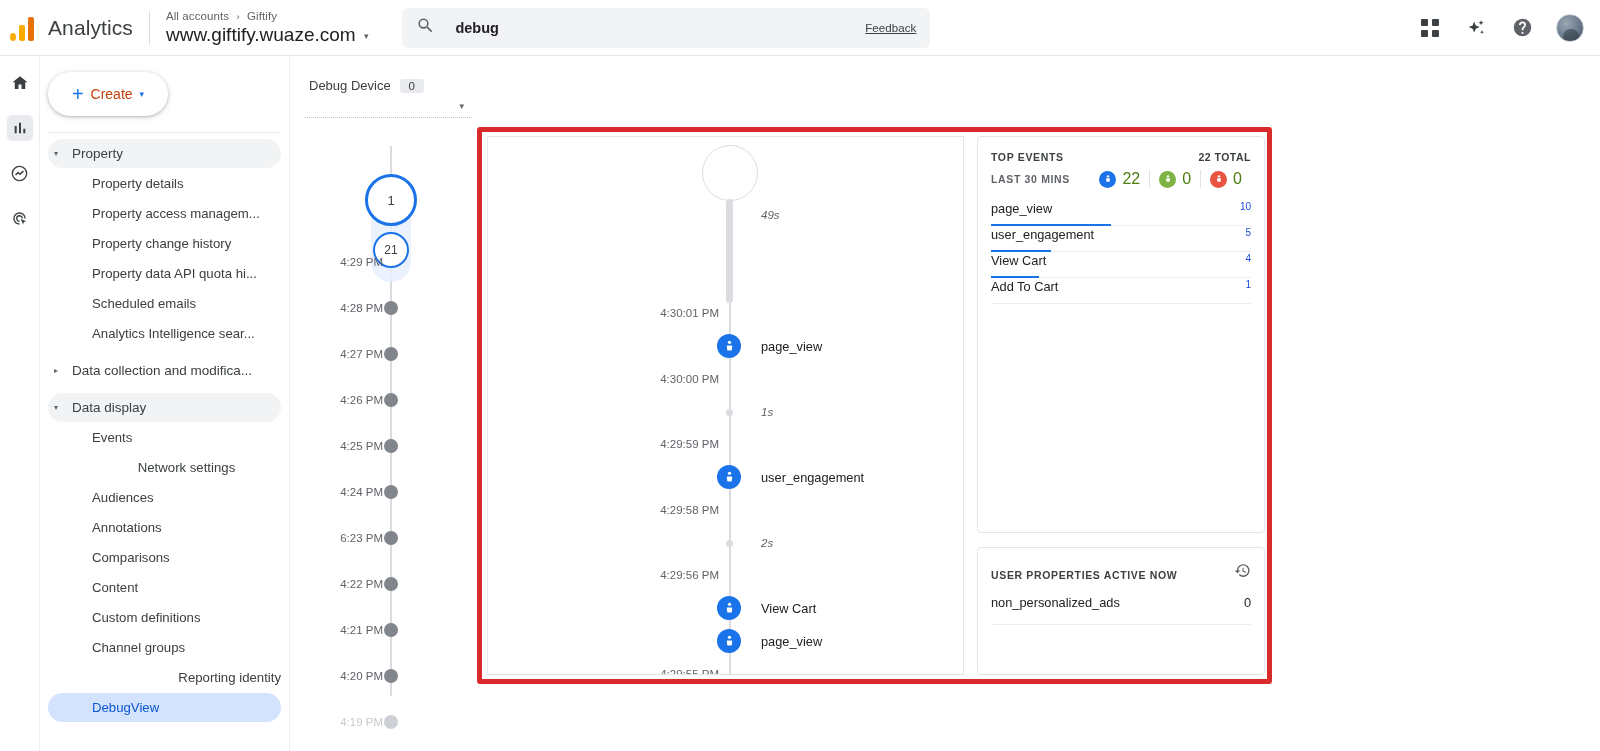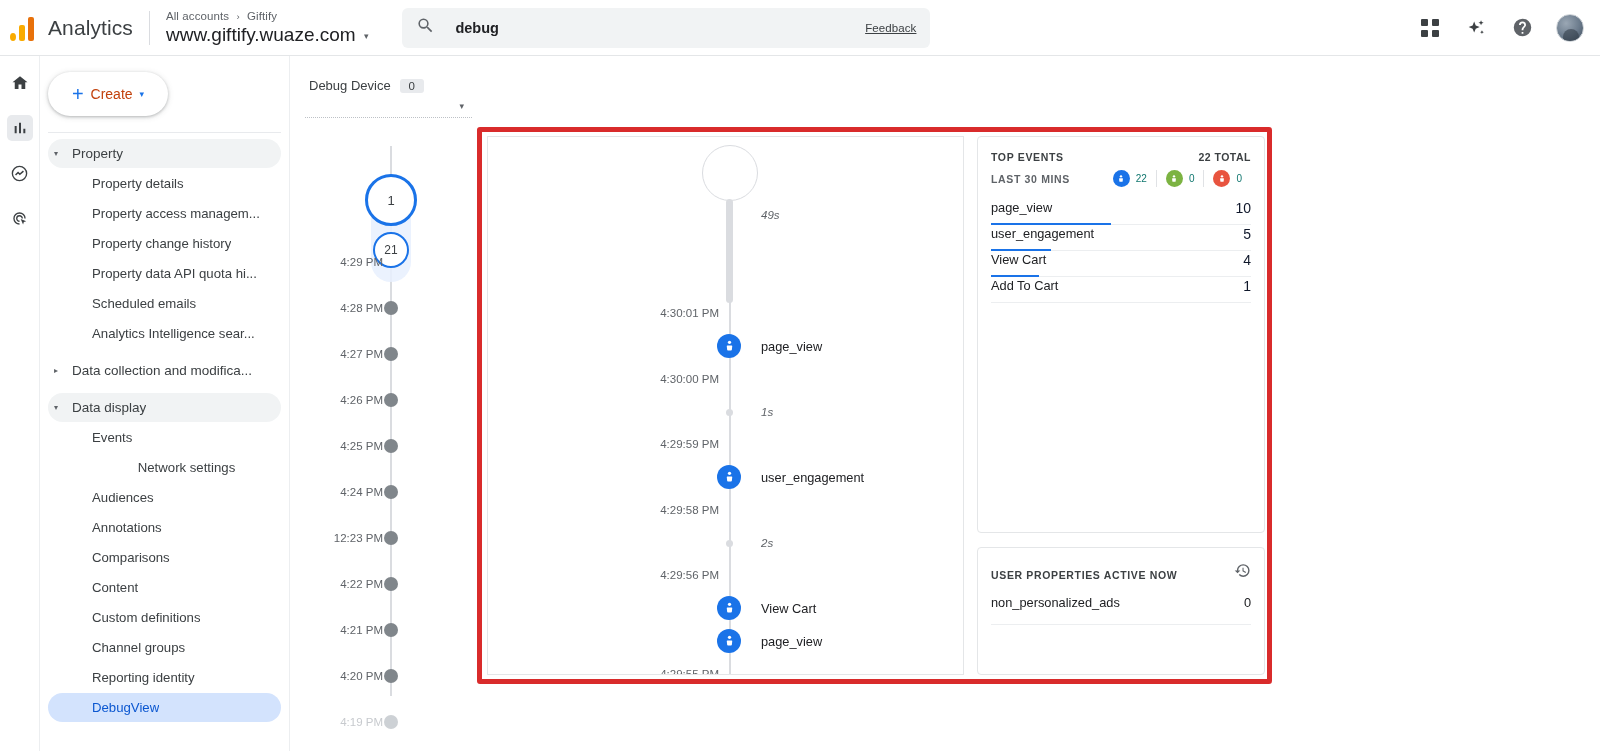--- a/index.html
+++ b/index.html
@@ -177,26 +177,26 @@
   .card-hdr { display: flex; align-items: baseline; justify-content: space-between; }
   .card-title {
     font-size: 10.5px; color: #3c4043; font-weight: 700; letter-spacing: .65px;
   }
   .card-total { font-size: 10.5px; color: #3c4043; font-weight: 700; letter-spacing: .5px; }
   .sub-row { display: flex; align-items: center; justify-content: space-between; margin-top: 7px; }
   .sub-lab { font-size: 10.5px; color: #5f6368; font-weight: 700; letter-spacing: .65px; }
   .pills { display: flex; align-items: center; gap: 0; }
   .pill { display: flex; align-items: center; gap: 6px; padding: 0 9px; }
   .pill + .pill { border-left: 1px solid #e0e2e5; }
-  .pill .pv { font-size: 10px; color: #0f766e; }
+  .pill .pv { font-size: 16px; color: #4d7c0f; }
   .bdg { width: 17px; height: 17px; border-radius: 50%; display: flex; align-items: center; justify-content: center; }
   .evlist { margin-top: 12px; }
   .evitem { position: relative; height: 26px; border-bottom: 1px solid #eceef0; }
   .evitem .en { position: absolute; left: 0; top: 1px; font-size: 12.8px; color: #202124; }
-  .evitem .ec { position: absolute; right: 0; top: 1px; font-size: 14px; color: #0f172a; }
+  .evitem .ec { position: absolute; right: 0; top: 1px; font-size: 10px; color: #1d4ed8; }
   .evitem .bar { position: absolute; left: 0; bottom: -1px; height: 2.5px; background: #1a73e8; }
   .upitem { position: relative; height: 30px; border-bottom: 1px solid #eceef0; margin-top: 12px; }
   .upitem .un { position: absolute; left: 0; top: 0; font-size: 12.8px; color: #202124; }
   .upitem .uv { position: absolute; right: 0; top: 0; font-size: 12.8px; color: #202124; }
 </style>
 </head>
 <body>
 
 <div class="topbar">
   <div class="ga-logo">
@@ -334,21 +334,21 @@
       </div>
       <div class="navrow child" style="margin-top: 1px;">
         <span class="txt">Content</span>
       </div>
       <div class="navrow child" style="margin-top: 1px;">
         <span class="txt">Custom definitions</span>
       </div>
       <div class="navrow child" style="margin-top: 1px;">
         <span class="txt">Channel groups</span>
       </div>
-      <div class="navrow child" style="margin-top: 1px;">
+      <div class="navrow child" style="margin-top: 1px; justify-content: flex-end;">
         <span class="txt">Reporting identity</span>
       </div>
       <div class="navrow child active" style="margin-top: 1px;">
         <span class="txt">DebugView</span>
       </div>
     </div>
 </div>
 
 <div class="main">
 
@@ -386,21 +386,21 @@
           </div>
           <div class="tl-row" style="top: 316px;">
             <span class="tlab">4:25 PM</span>
             <span class="dot"></span>
           </div>
           <div class="tl-row" style="top: 362px;">
             <span class="tlab">4:24 PM</span>
             <span class="dot"></span>
           </div>
           <div class="tl-row" style="top: 408px;">
-            <span class="tlab">12:23 PM</span>
+            <span class="tlab">6:23 PM</span>
             <span class="dot"></span>
           </div>
           <div class="tl-row" style="top: 454px;">
             <span class="tlab">4:22 PM</span>
             <span class="dot"></span>
           </div>
           <div class="tl-row" style="top: 500px;">
             <span class="tlab">4:21 PM</span>
             <span class="dot"></span>
           </div>

